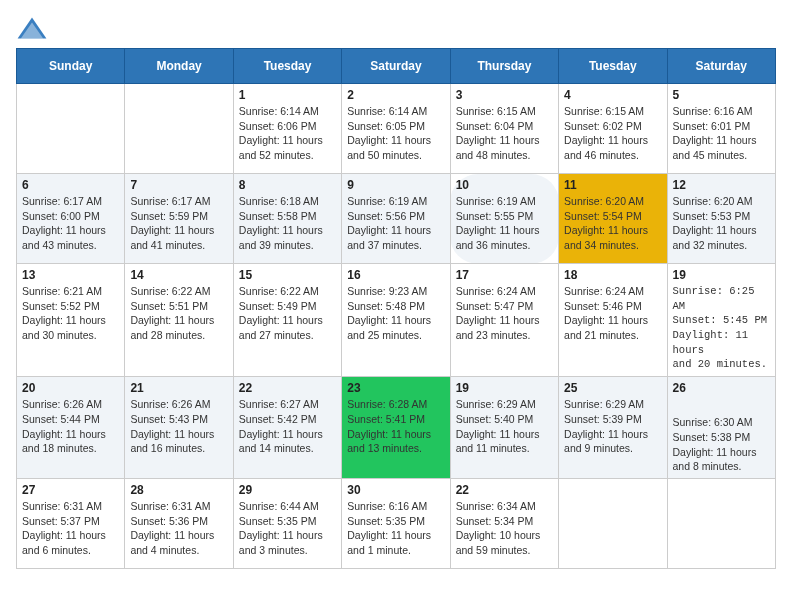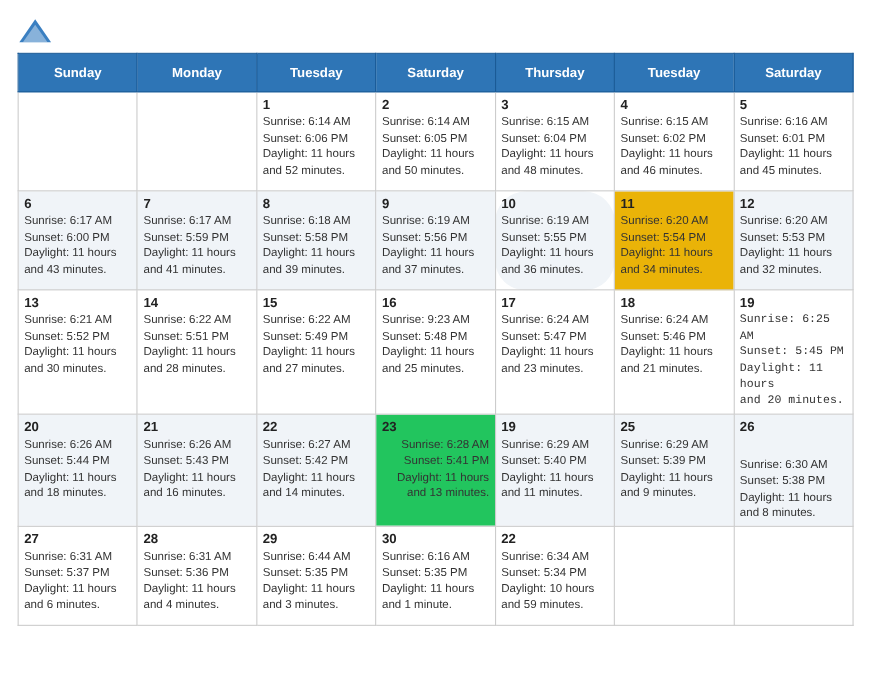--- a/index.html
+++ b/index.html
@@ -278,21 +278,21 @@
         </td>
         <td style="background-color: rgb(240, 244, 248);">
           <span class="day-number">22</span>
           <div class="day-info" style="white-space: pre-wrap;">Sunrise: 6:27 AM
 Sunset: 5:42 PM
 Daylight: 11 hours
 and 14 minutes.</div>
         </td>
         <td style="background-color: #22c55e;">
           <span class="day-number">23</span>
-          <div class="day-info" style="white-space: pre-wrap; text-align: right;">Sunrise: 6:28 AM
+          <div class="day-info" style="white-space: pre-wrap;">Sunrise: 6:28 AM
 Sunset: 5:41 PM
 Daylight: 11 hours
 and 13 minutes.</div>
         </td>
         <td style="background-color: rgb(240, 244, 248);">
           <span class="day-number">19</span>
           <div class="day-info" style="white-space: pre-wrap;">Sunrise: 6:29 AM
 Sunset: 5:40 PM
 Daylight: 11 hours
 and 11 minutes.</div>

